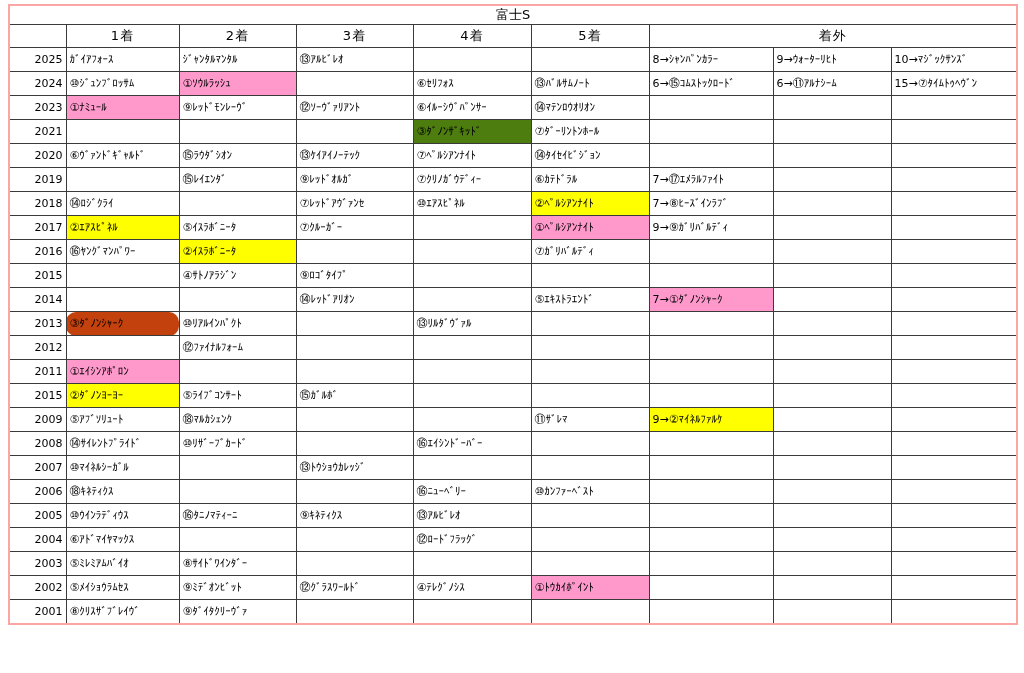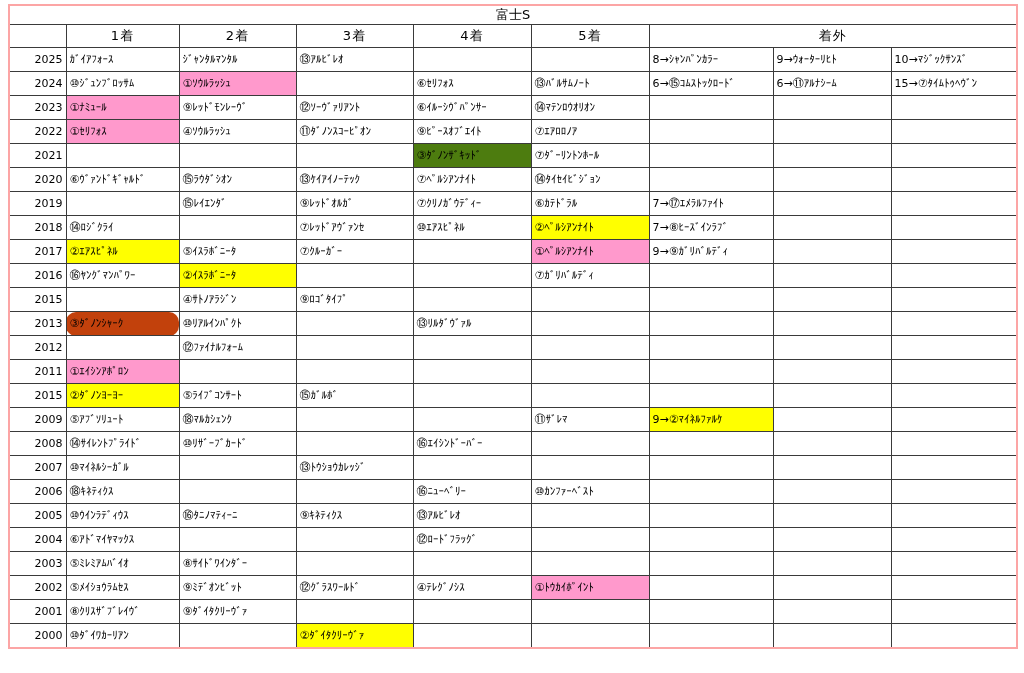--- a/index.html
+++ b/index.html
@@ -87,31 +87,20 @@
           <td class="year">2023</td>
           <td style="background: rgb(255, 153, 204);">①ﾅﾐｭｰﾙ</td>
           <td>⑨ﾚｯﾄﾞﾓﾝﾚｰｳﾞ</td>
           <td>⑫ｿｰｳﾞｧﾘｱﾝﾄ</td>
           <td>⑥ｲﾙｰｼｳﾞﾊﾟﾝｻｰ</td>
           <td>⑭ﾏﾃﾝﾛｳｵﾘｵﾝ</td>
           <td></td>
           <td></td>
           <td></td>
         </tr>
-        <tr class="dashed">
-          <td class="year">2022</td>
-          <td style="background: rgb(255, 153, 204);">①ｾﾘﾌｫｽ</td>
-          <td>④ｿｳﾙﾗｯｼｭ</td>
-          <td>⑪ﾀﾞﾉﾝｽｺｰﾋﾟｵﾝ</td>
-          <td>⑨ﾋﾟｰｽｵﾌﾞｴｲﾄ</td>
-          <td>⑦ｴｱﾛﾛﾉｱ</td>
-          <td></td>
-          <td></td>
-          <td></td>
-        </tr>
         <tr>
           <td class="year">2021</td>
           <td></td>
           <td></td>
           <td></td>
           <td style="background: #4d7c0f;">③ﾀﾞﾉﾝｻﾞｷｯﾄﾞ</td>
           <td>⑦ﾀﾞｰﾘﾝﾄﾝﾎｰﾙ</td>
           <td></td>
           <td></td>
           <td></td>
@@ -175,20 +164,31 @@
           <td class="year">2015</td>
           <td></td>
           <td>④ｻﾄﾉｱﾗｼﾞﾝ</td>
           <td>⑨ﾛｺﾞﾀｲﾌﾟ</td>
           <td></td>
           <td></td>
           <td></td>
           <td></td>
           <td></td>
         </tr>
+        <tr class="dashed">
+          <td class="year">2014</td>
+          <td></td>
+          <td></td>
+          <td>⑭ﾚｯﾄﾞｱﾘｵﾝ</td>
+          <td></td>
+          <td>⑤ｴｷｽﾄﾗｴﾝﾄﾞ</td>
+          <td style="background: rgb(255, 153, 204);">7→①ﾀﾞﾉﾝｼｬｰｸ</td>
+          <td></td>
+          <td></td>
+        </tr>
         <tr>
           <td class="year">2013</td>
           <td style="background: #c2410c; border-radius: 10px;">③ﾀﾞﾉﾝｼｬｰｸ</td>
           <td>⑩ﾘｱﾙｲﾝﾊﾟｸﾄ</td>
           <td></td>
           <td>⑬ﾘﾙﾀﾞｳﾞｧﾙ</td>
           <td></td>
           <td></td>
           <td></td>
           <td></td>
@@ -318,26 +318,15 @@
           <td class="year">2001</td>
           <td>⑧ｸﾘｽｻﾞﾌﾞﾚｲｳﾞ</td>
           <td>⑨ﾀﾞｲﾀｸﾘｰｳﾞｧ</td>
           <td></td>
           <td></td>
           <td></td>
           <td></td>
           <td></td>
           <td></td>
         </tr>
-        <tr class="dashed">
-          <td class="year">2000</td>
-          <td>⑩ﾀﾞｲﾜｶｰﾘｱﾝ</td>
-          <td></td>
-          <td style="background: rgb(255, 255, 0);">②ﾀﾞｲﾀｸﾘｰｳﾞｧ</td>
-          <td></td>
-          <td></td>
-          <td></td>
-          <td></td>
-          <td></td>
-        </tr>
       </tbody>
   </table>
 </div>
 
 </body></html>

